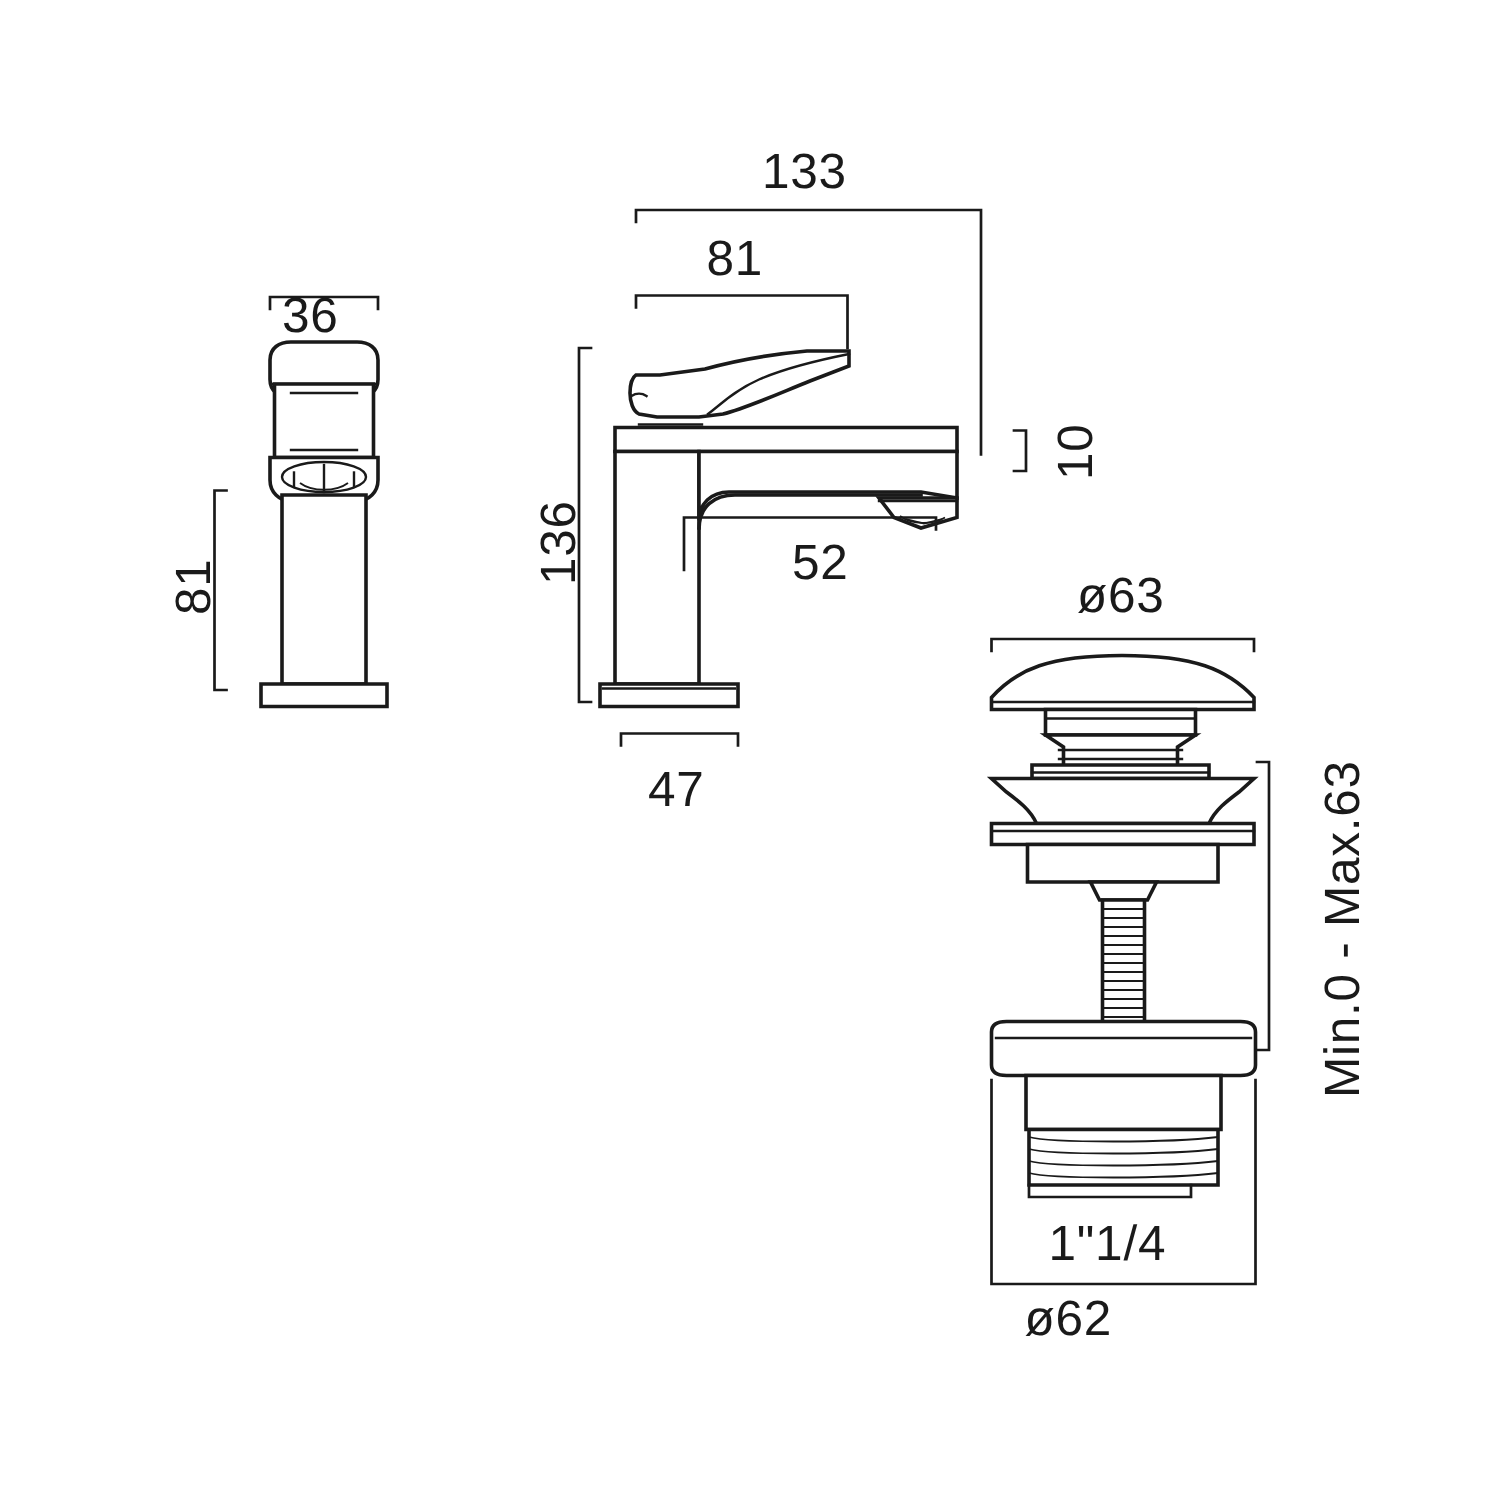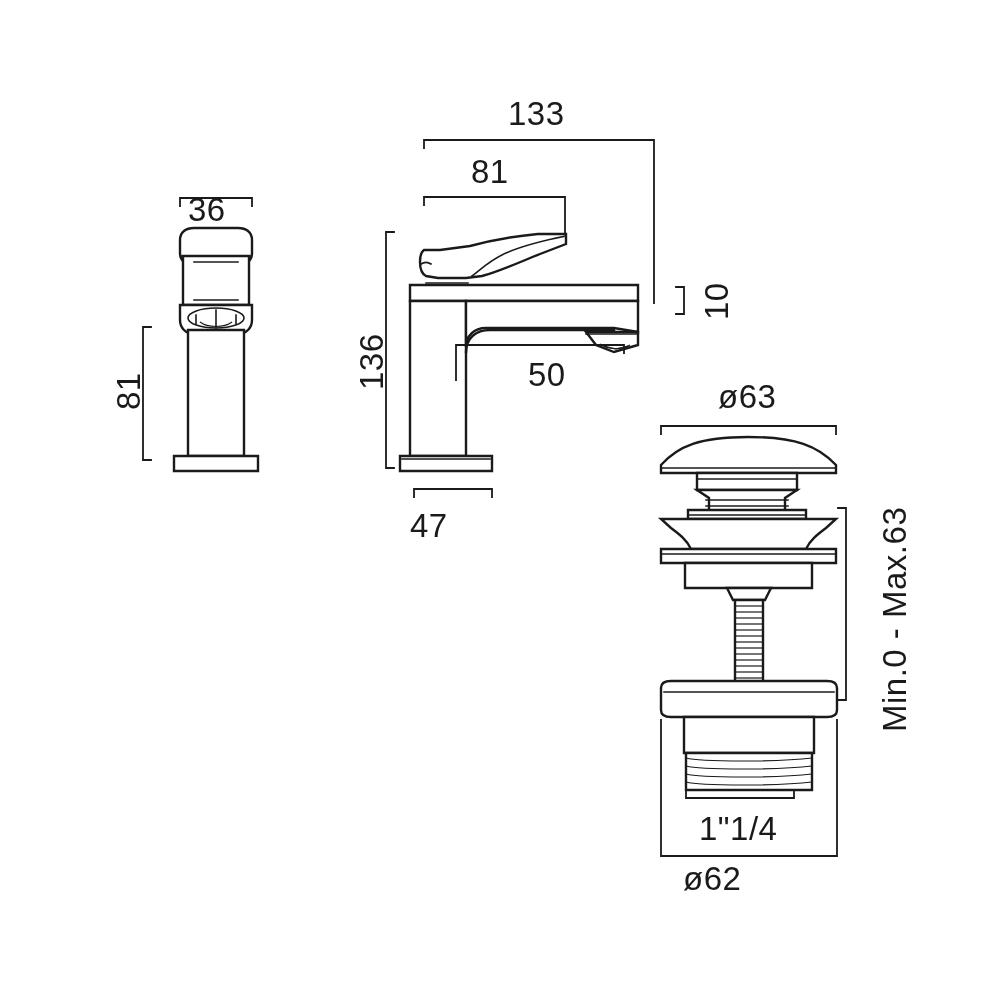--- a/index.html
+++ b/index.html
@@ -243,25 +243,25 @@
   <div class="dimtext" style="left:188px; top:160px;margin-top:33px;">36</div>
 
   <div class="dimtext rot90" style="left:112px; top:410px;">81</div>
 
   <div class="dimtext" style="left:508px; top:97px;">133</div>
 
   <div class="dimtext" style="left:471px; top:155px;">81</div>
 
   <div class="dimtext rot90" style="left:355px; top:390px;">136</div>
 
-  <div class="dimtext" style="left:528px; top:358px;">50</div>
+  <div class="dimtext" style="left:528px; top:358px;">52</div>
 
   <div class="dimtext rot90" style="left:700px; top:320px;">10</div>
 
-  <div class="dimtext" style="left:410px; top:509px;">47</div>
+  <div class="dimtext" style="left:432px; top:509px;">47</div>
 
   <div class="dimtext" style="left:718px; top:380px;">ø63</div>
 
   <div class="dimtext" style="left:699px; top:812px;">1"1/4</div>
 
   <div class="dimtext" style="left:683px; top:862px;">ø62</div>
 
   <div class="dimtext rot90" style="left:878px; top:732px;">Min.0 - Max.63</div>
 
 </div>

